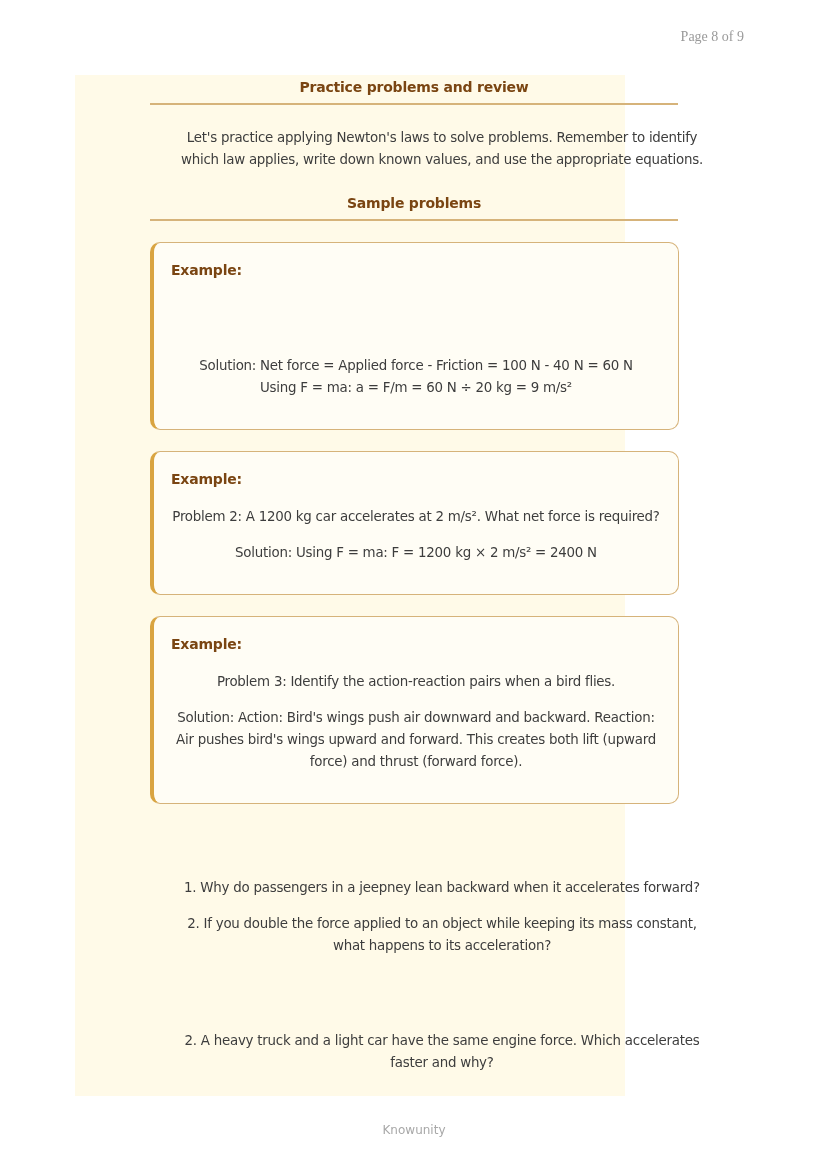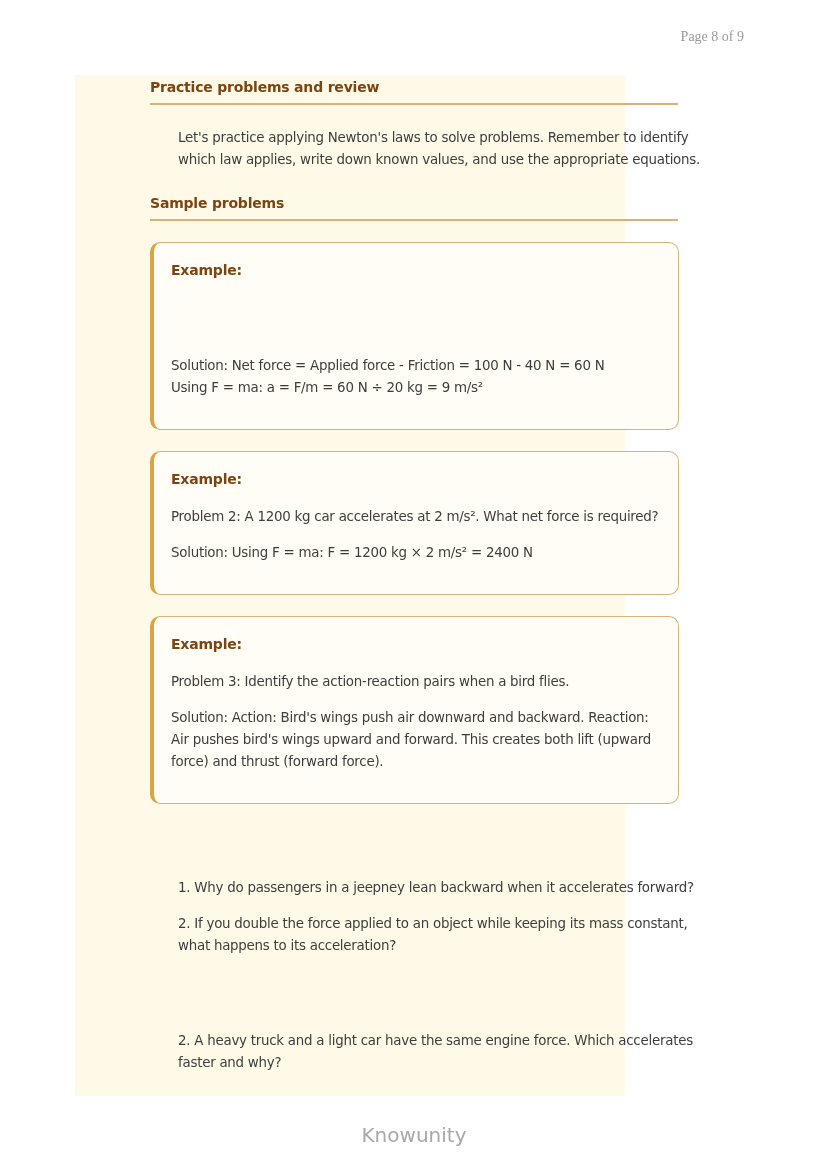--- a/index.html
+++ b/index.html
@@ -9,20 +9,21 @@
     font-family: "DejaVu Sans", "Liberation Sans", sans-serif;
   }
   .page-num {
     position: absolute; top: 29px; right: 84px;
     font-family: "Liberation Serif", "DejaVu Serif", serif;
     font-size: 14px; color: #9a9a9a;
   }
   .content {
     position: absolute; left: 75px; top: 75px; width: 550px; height: 1021px;
     background: #fffae8;
+    text-align: center;
   }
   .inner { position: absolute; left: 75px; width: 528px; }
   .heading {
     font-size: 14px; font-weight: bold; color: #7a4512;
     padding-bottom: 8px; border-bottom: 2px solid #d6b37a;
     letter-spacing: -0.2px;
   }
   .para {
     font-size: 13.4px; color: #3d3d3d; line-height: 22px; letter-spacing: -0.25px; margin-left: 28px;
   }
@@ -34,21 +35,21 @@
   .card .label {
     position: absolute; left: 17px; top: 19px;
     font-size: 14px; font-weight: bold; color: #7a4512; letter-spacing: -0.2px;
   }
   .card .text {
     position: absolute; left: 17px; width: 490px;
     font-size: 13.4px; color: #3d3d3d; line-height: 22px; letter-spacing: -0.25px;
   }
   .footer {
     position: absolute; top: 1123px; left: 0; width: 828px; text-align: center;
-    font-size: 20px; color: #a8a8a8;
+    font-size: 12px; color: #a8a8a8;
   }
 </style>
 </head>
 <body>
 
 <div class="page-num">Page 8 of 9</div>
 
 <div class="content">
 
   <div class="inner heading" style="top:4px;">Practice problems and review</div>

